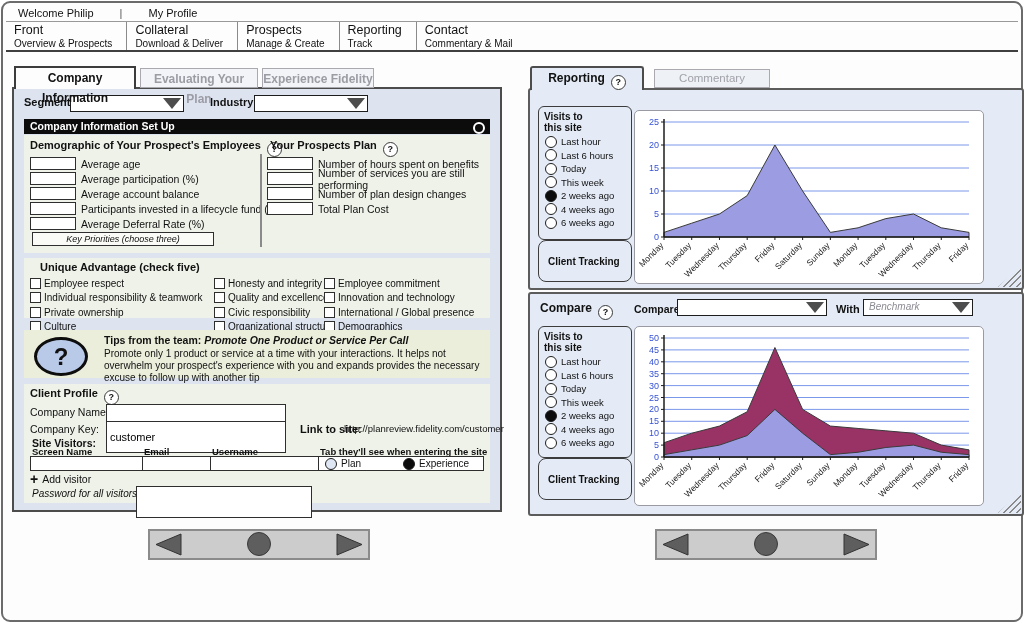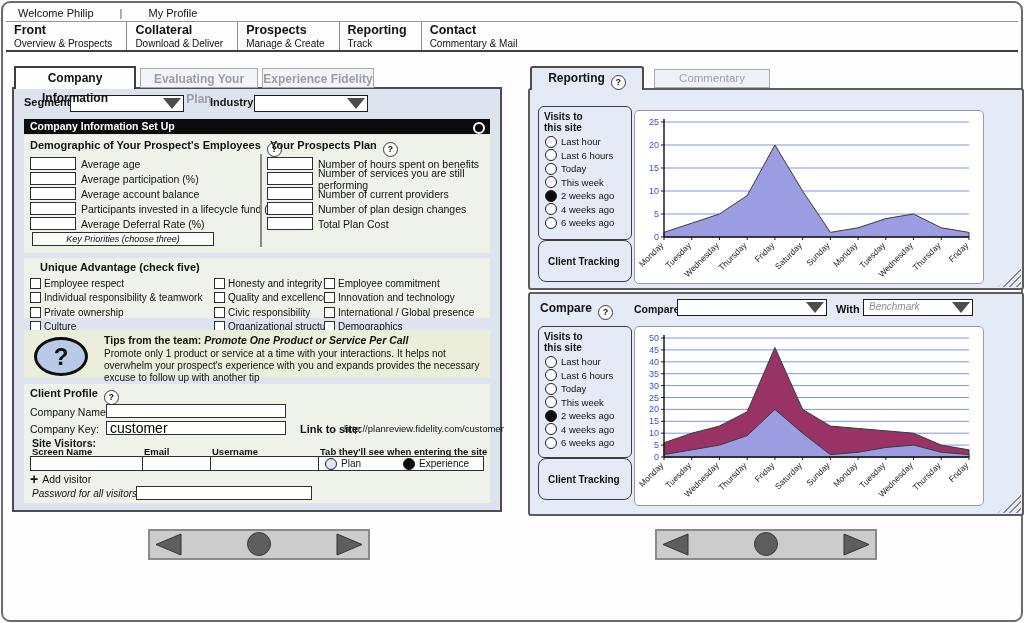--- a/index.html
+++ b/index.html
@@ -12,21 +12,21 @@
   .topbar{position:absolute;left:6px;top:4px;right:6px;height:17px;display:flex;
           align-items:center;font-size:11px;border-bottom:1px solid #999;}
   .topbar .w{margin-left:12px;}
   .topbar .sep{margin:0 26px;color:#555;}
 
   
   .navbar{position:absolute;left:6px;top:22px;right:6px;height:28px;display:flex;
           border-bottom:2px solid #3f3f3f;}
   .nav-item{padding:1px 14px 0 8px;cursor:default;}
   .nav-item + .nav-item{border-left:1px solid #8a8a8a;}
-  .nav-title{font-weight:bold;font-size:12.5px;}
+  .nav-title{font-weight:normal;font-size:12.5px;}
   .nav-sub{font-size:10px;margin-top:1px;}
 
   
   .ltab{position:absolute;top:66px;height:22px;box-sizing:border-box;font-size:12px;
         font-weight:bold;text-align:center;line-height:20px;z-index:3;}
   .ltab.active{background:#fdfdfd;border:2px solid #3c3c3c;border-bottom:none;color:#111;height:23px;}
   .ltab.idle{background:#f2f4f8;border:1.5px solid #a9a9af;color:#9c9ca4;top:68px;height:20px;}
 
   .lpanel{position:absolute;left:12px;top:87px;width:486px;height:421px;box-sizing:content-box;
           border:2px solid #4c4c4c;background:#dde4f0;z-index:2;}
@@ -53,22 +53,22 @@
   .vdivider{position:absolute;left:236px;top:19px;width:2px;height:93px;background:#8a8a8a;}
   .crow{display:flex;align-items:center;height:14.5px;font-size:10px;}
   .cb{display:inline-block;width:9px;height:9px;border:1.2px solid #2e2e2e;background:#fff;
       margin-right:3px;flex:none;}
   .tips{background:#ebeeda;}
   .tip-ellipse{position:absolute;left:10px;top:7px;width:48px;height:33px;border:3px solid #0d0d0d;
                border-radius:50%;background:#b9c9e8;text-align:center;font-weight:bold;font-size:24px;
                line-height:33px;}
   .tip-line1{font-size:10.5px;}
   .tip-body{font-size:10px;line-height:12px;margin-top:2px;}
-  .txt-input{position:absolute;background:#fff;border:1px solid #2e2e2e;height:12px;font-size:14px;
-             padding:0 3px;font-family:"Liberation Sans",sans-serif;}
+  .txt-input{position:absolute;background:#fff;border:1px solid #2e2e2e;height:12px;font-size:11px;
+             padding:9px 3px;font-family:"Liberation Sans",sans-serif;}
   .sv-head{position:absolute;font-size:9.5px;font-weight:bold;}
   .sv-row{position:absolute;left:6px;top:72px;width:452px;height:13px;display:flex;background:#fff;
           border:1px solid #2e2e2e;}
   .sv-cell{border-right:1px solid #2e2e2e;height:100%;}
   .sv-cell:last-child{border-right:none;display:flex;align-items:center;font-size:10px;}
   .radio{display:inline-block;width:10px;height:10px;border:1.3px solid #1e1e1e;border-radius:50%;
          background:#fff;margin-right:4px;flex:none;}
   .radio.filled{background:#0c0c0c;}
   .radio.bluish{background:#dfe7f5;}
   .rrow{display:flex;align-items:center;height:13.5px;font-size:9.5px;}
@@ -194,24 +194,20 @@
       <span>Your Prospects Plan</span><span class="help">?</span>
     </div>
     <div class="abs" style="left:243px;top:21px;">
         <div class="frow">
           <span class="wf-input"></span>
           <span>Number of hours spent on benefits</span>
         </div>
         <div class="frow">
           <span class="wf-input"></span>
           <span>Number of services you are still performing</span>
-        </div>
-        <div class="frow">
-          <span class="wf-input"></span>
-          <span>Number of current providers</span>
         </div>
         <div class="frow">
           <span class="wf-input"></span>
           <span>Number of plan design changes</span>
         </div>
         <div class="frow">
           <span class="wf-input"></span>
           <span>Total Plan Cost</span>
         </div>
       </div>

